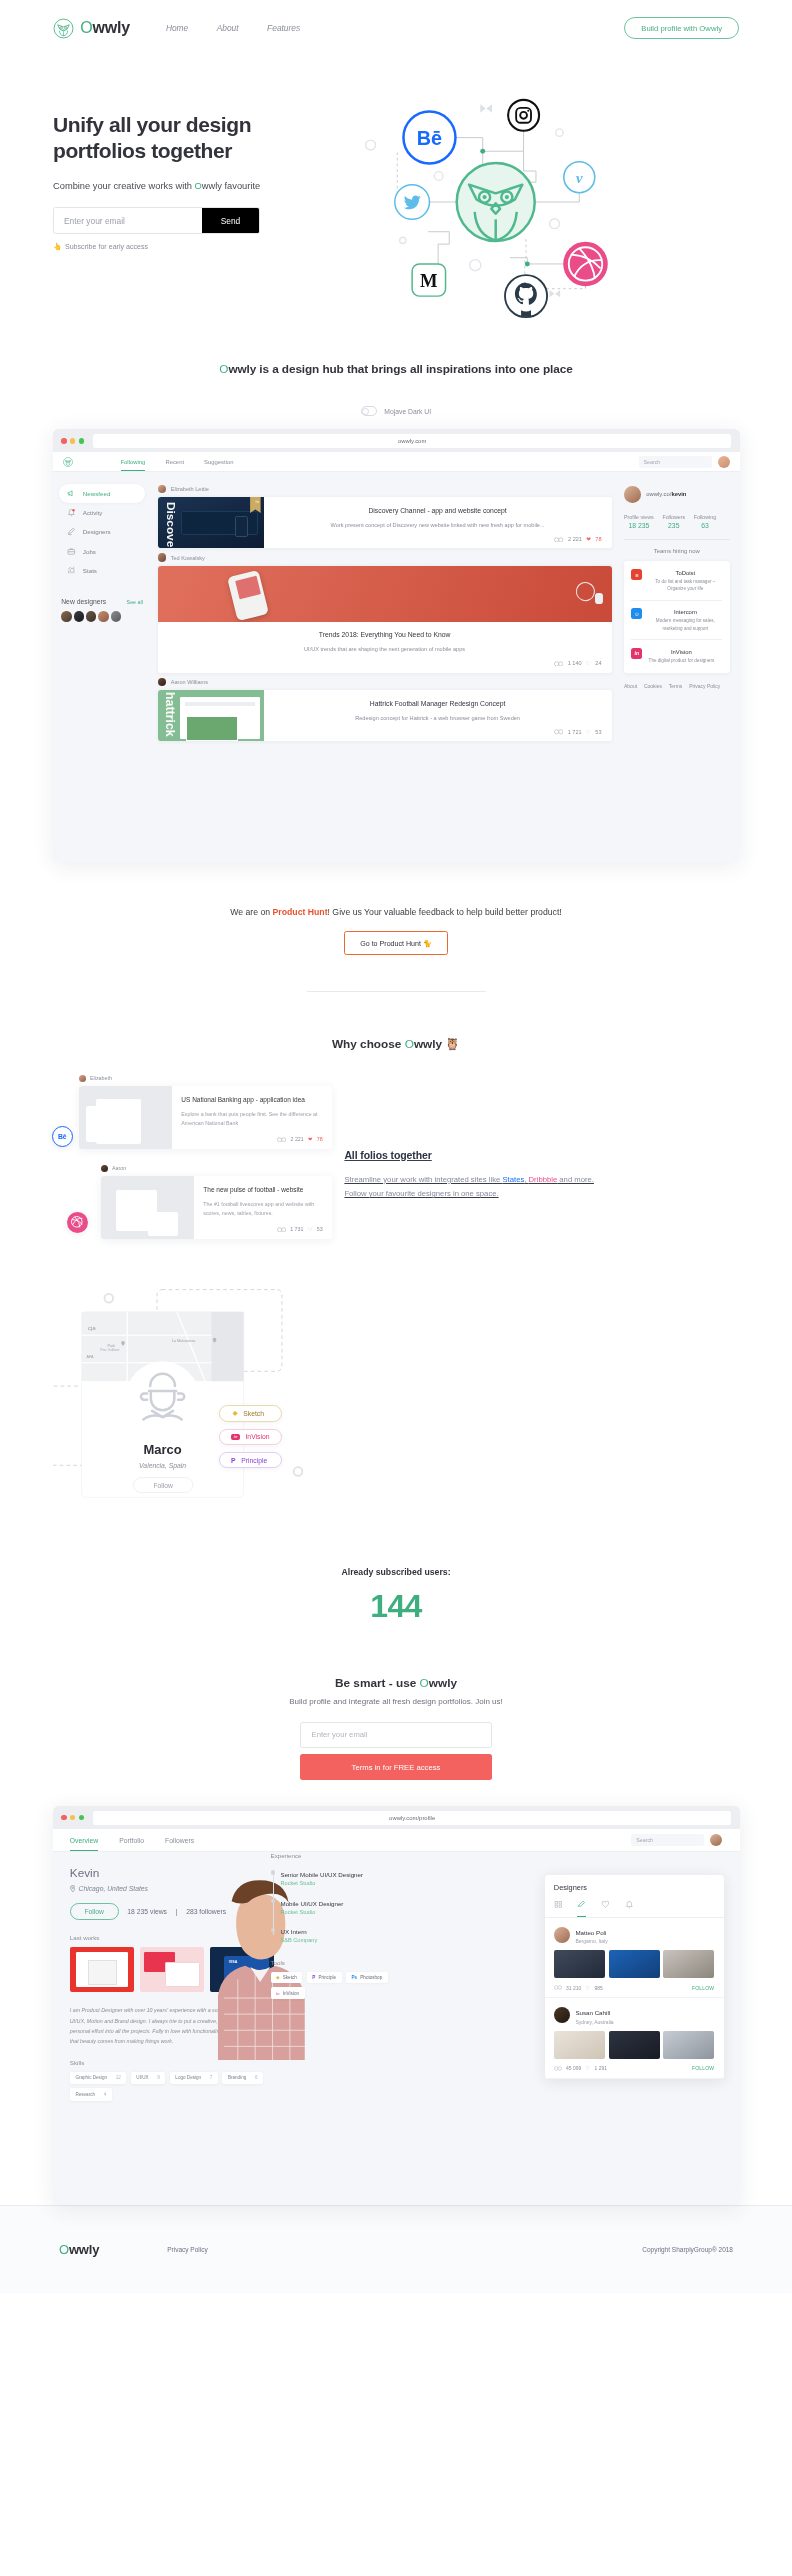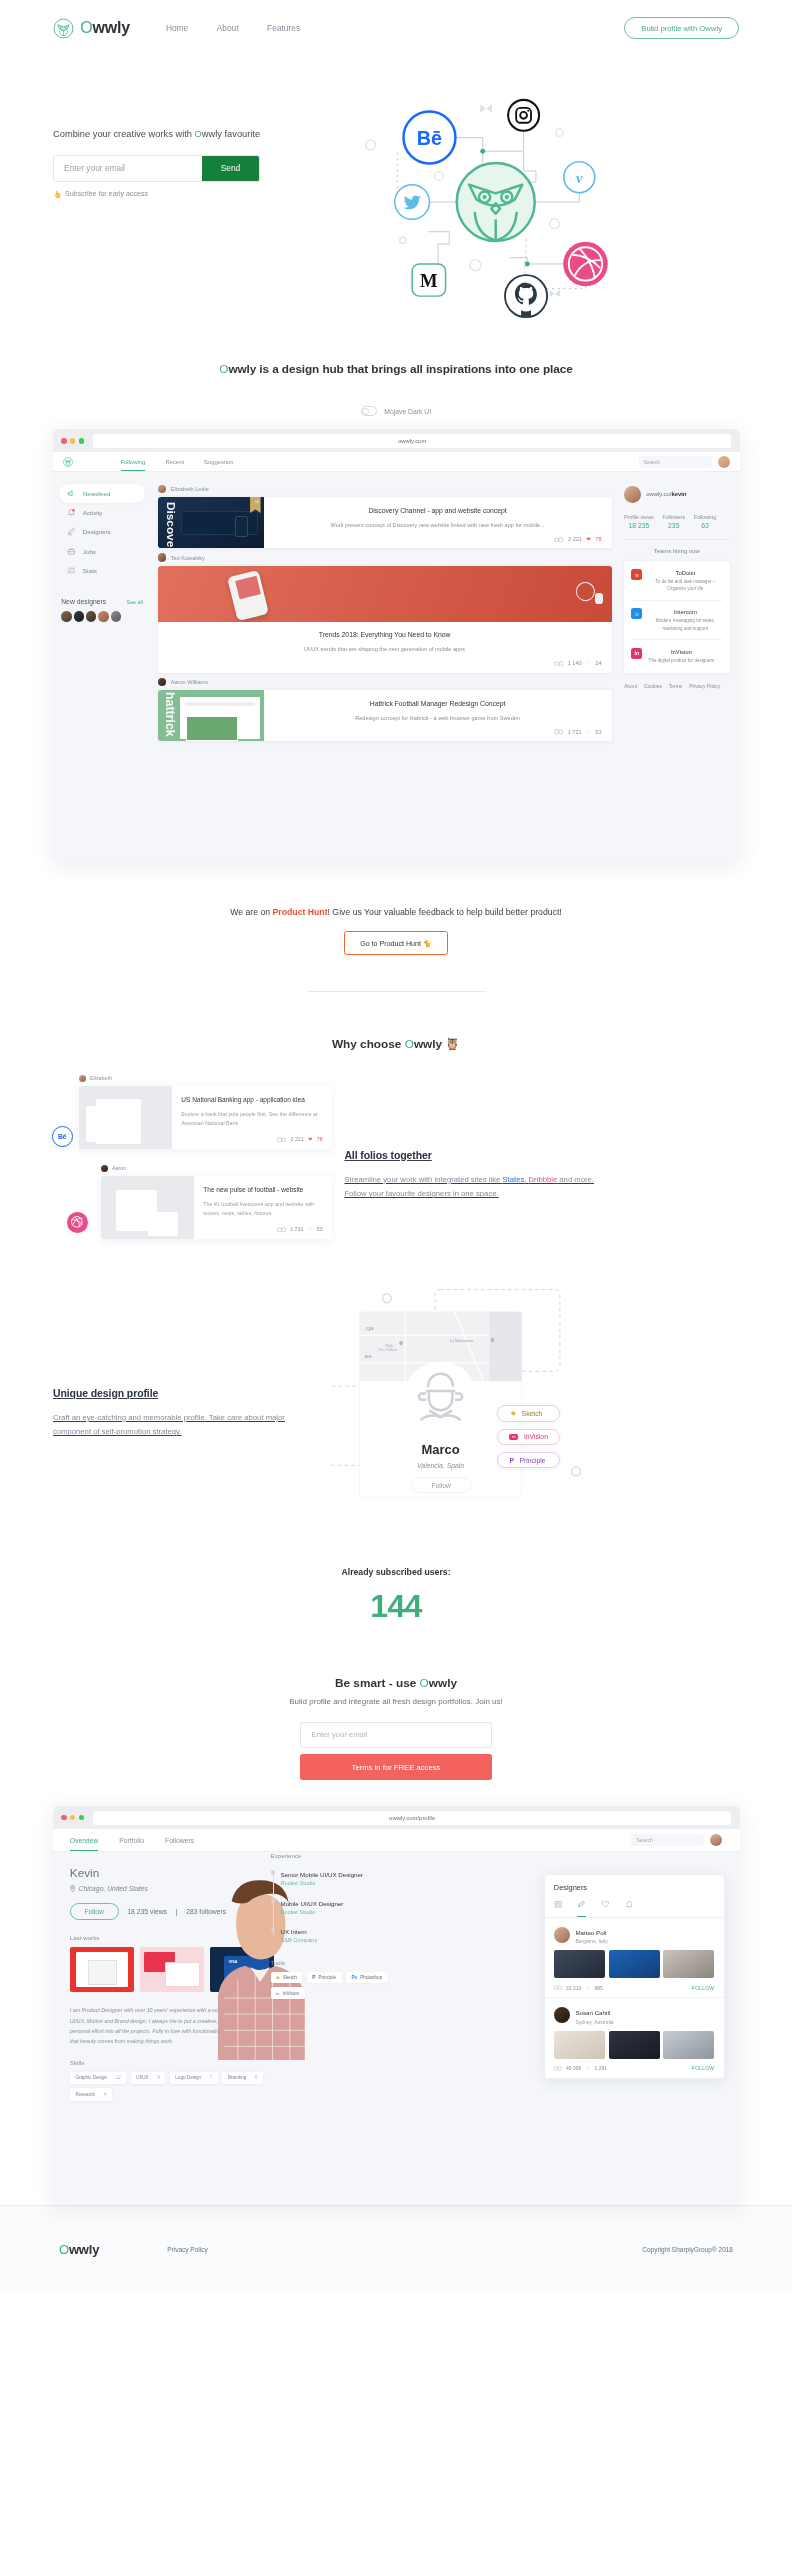--- a/index.html
+++ b/index.html
@@ -11,21 +11,21 @@
   }
   .wrap { width:792px; position:relative; }
 
   
   .header { height:56px; display:flex; align-items:center; padding:0 53px; }
   .brand { display:flex; align-items:center; gap:6.2px; }
   .owl-mark { width:21px; height:21px; flex:none; }
   .brand-text { font-size:16px; font-weight:700; letter-spacing:-0.2px; color:#2f3038; }
   .brand-text .o { color:#3fae7f; font-weight:400; }
   .nav { display:flex; gap:28.5px; margin-left:36px; }
-  .nav a { font-size:8.4px; color:#8b8f9a; text-decoration:none; }
+  .nav a { font-size:8.4px; color:#8b8f9a; text-decoration:none;font-style:italic; }
   .header-spacer { flex:1; }
   .btn-outline-green {
     border:0.6px solid #6cc39b; color:#4cae85; background:#fff;
     border-radius:25px; padding:5.6px 16px; font-size:7.7px; cursor:pointer;
     font-family:inherit;
   }
 
   
   .hero { display:flex; padding:34px 53px 0 53px; position:relative; }
   .hero-left { width:297px; padding-top:21.7px; }
@@ -36,21 +36,21 @@
   .hero-sub { margin-top:17.3px; font-size:9.3px; color:#4a4b54; }
   .hero-sub .o { color:#3fae7f; }
   .email-row { margin-top:16px; display:flex; width:207px; height:27px;
     border:0.6px solid #e3e5ea; border-radius:2.5px; overflow:hidden; background:#fff; }
   .email-row input {
     flex:1; border:0; outline:none; padding:0 10px; font-size:8.4px;
     color:#6a6d78; font-family:inherit; background:transparent;
   }
   .email-row input::placeholder { color:#9ea1ac; }
   .btn-send {
-    width:57px; background:#15803d; color:#fff; border:0; font-size:8.4px;
+    width:57px; background:#000000; color:#fff; border:0; font-size:8.4px;
     cursor:pointer; font-family:inherit;
   }
   .subscribe-note { margin-top:8px; font-size:7.1px; color:#8b8f9a; display:flex; align-items:center; gap:3.1px; }
 
   .hero-right { flex:1; position:relative; height:260px; }
   .hero-svg { position:absolute; left:-6.2px; top:-12.4px; }
 
   
   .hub { text-align:center; padding-top:12.4px; }
   .hub h2 { font-size:11.8px; font-weight:700; color:#32333b; letter-spacing:-0.1px; }
@@ -264,20 +264,23 @@
       <a href="#">Home</a>
       <a href="#">About</a>
       <a href="#">Features</a>
     </div>
     <div class="header-spacer"></div>
     <button class="btn-outline-green">Build profile with Owwly</button>
   </div>
 
   <div class="hero">
     <div class="hero-left">
+      <h1 class="hero-title">
+        <span>Unify all your design</span><br><span>portfolios together</span>
+      </h1>
       <div class="hero-sub">
         <span>Combine your creative works with </span><span class="o">O</span><span>wwly favourite</span>
       </div>
       <div class="email-row">
         <input placeholder="Enter your email" style="">
         <button class="btn-send">Send</button>
       </div>
       <div class="subscribe-note">
         <span>👆</span>
         <span>Subscribe for early access</span>
@@ -687,24 +690,20 @@
     </div>
     <div class="feature-text">
       <h3>All folios together</h3>
       <p>
         <span>Streamline your work with integrated sites like </span><span class="lk-b">States</span><span>, </span><span class="lk-d">Dribbble</span><span> and more. Follow your favourite designers in one space.</span>
       </p>
     </div>
   </div>
 
   <div class="feature rev">
-    <div class="feature-text" style="padding-top:111px;width:266px">
-      <h3>Unique design profile</h3>
-      <p>Craft an eye-catching and memorable profile. Take care about major component of self-promotion strategy.</p>
-    </div>
     <div class="profile-mock">
       <svg width="260" height="235" viewBox="0 0 420 380">
         <g fill="none" stroke="#d3d6dd" stroke-width="1.6" stroke-dasharray="6 5">
           <rect x="168" y="22" width="202" height="132" rx="8"></rect>
           <rect x="-40" y="178" width="170" height="128" rx="8"></rect>
         </g>
         <circle cx="90" cy="36" r="7" fill="none" stroke="#e0e3e8" stroke-width="3"></circle>
         <circle cx="396" cy="316" r="7" fill="none" stroke="#e0e3e8" stroke-width="3"></circle>
 
         <rect x="46" y="58" width="262" height="300" rx="7" fill="#fff" stroke="#eceef2"></rect>

